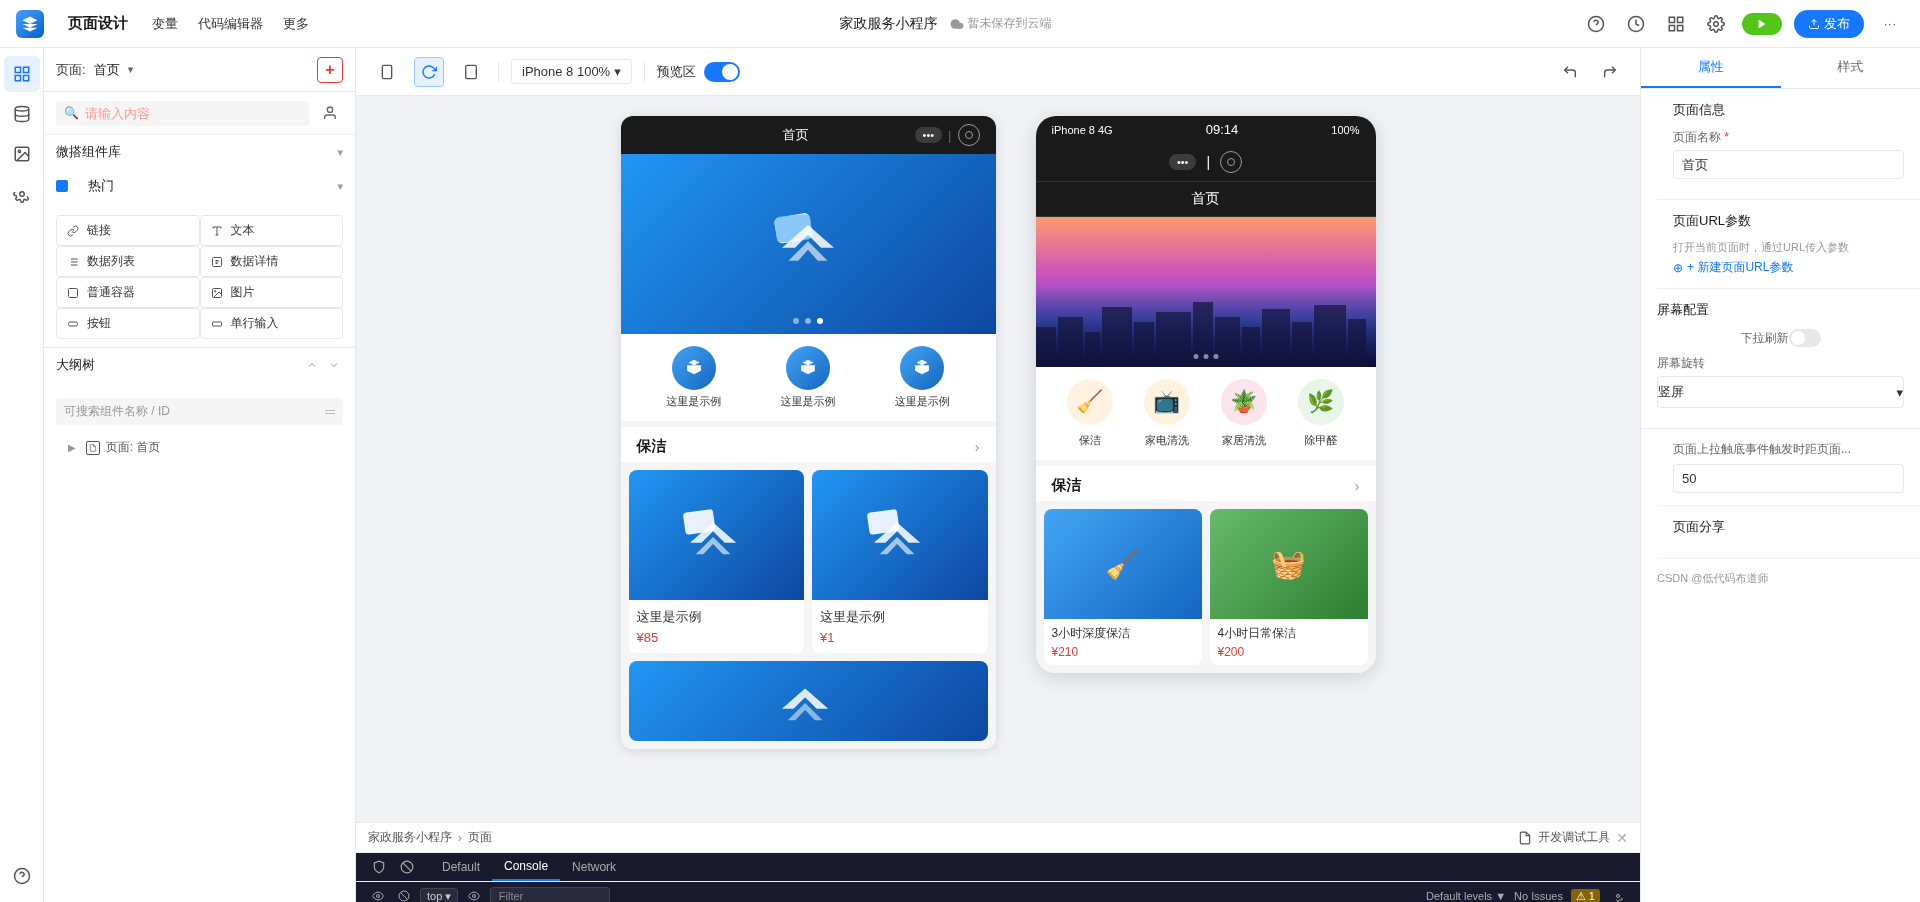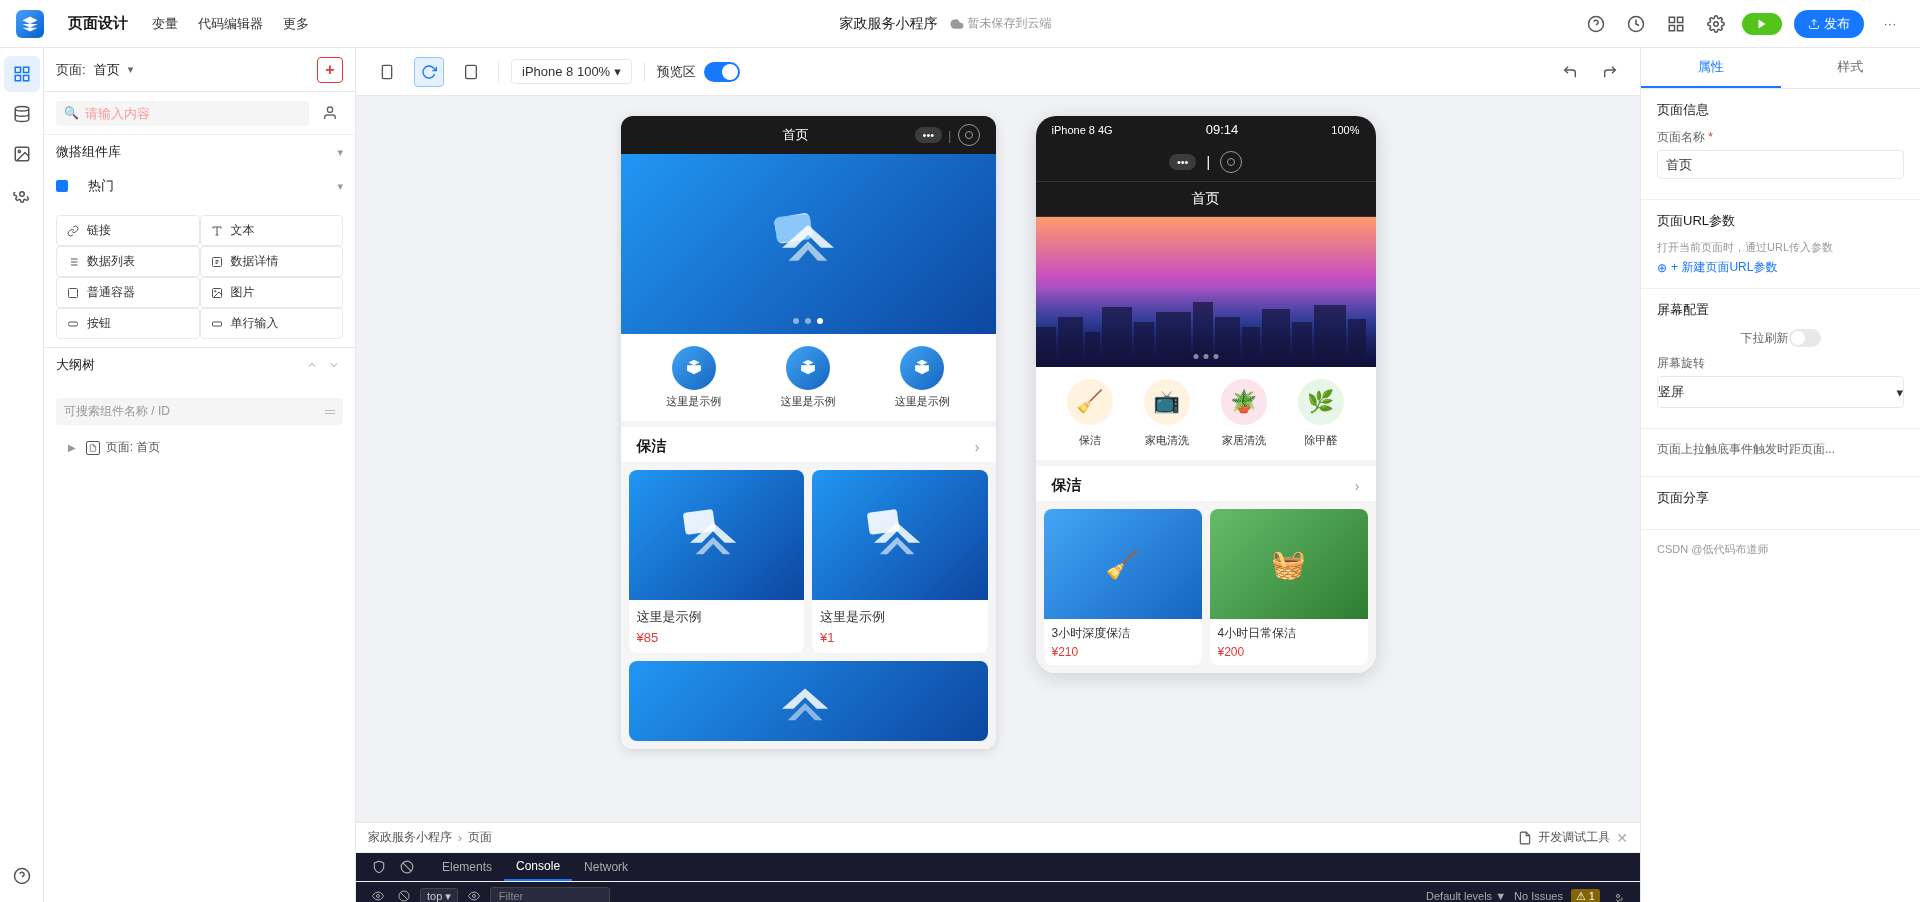--- a/index.html
+++ b/index.html
@@ -520,21 +520,21 @@
       flex: 1;
       padding: 10px;
       text-align: center;
       font-size: 13px;
       cursor: pointer;
       color: #666;
       border-bottom: 2px solid transparent;
     }
     .right-tab.active { color: #1677ff; border-bottom-color: #1677ff; }
 
-    .right-section { padding: 12px 16px; border-bottom: 1px solid #f0f0f0; }
+    .right-section { padding: 12px 16px; border-bottom: 1px solid #f0f0f0; margin-left: 16px; }
     .right-section-title { font-size: 13px; font-weight: 500; color: #1a1a1a; margin-bottom: 10px; }
     .field-row { margin-bottom: 8px; }
     .field-label { font-size: 12px; color: #666; margin-bottom: 4px; }
     .field-label-required::after { content: ' *'; color: #e53935; }
     .field-input {
       width: 100%;
       border: 1px solid #e8e8e8;
       border-radius: 4px;
       padding: 6px 8px;
       font-size: 13px;
@@ -1248,21 +1248,21 @@
               </svg>
           </div>
           <div class="dev-icon" style="color:#aaa;">
             <svg width="14" height="14" viewBox="0 0 24 24" fill="none" stroke="currentColor" stroke-width="2">
                 <circle cx="12" cy="12" r="10"></circle>
                 <line x1="4.93" y1="4.93" x2="19.07" y2="19.07"></line>
               </svg>
           </div>
         </div>
         <div class="dev-tab">
-          <span>Elements</span>
+          <span>Default</span>
         </div>
         <div class="dev-tab active">
           <span>Console</span>
         </div>
         <div class="dev-tab">
           <span>Network</span>
         </div>
       </div>
       <div class="dev-filter-row">
         <div class="dev-filter-left">
@@ -1338,20 +1338,21 @@
         <div class="field-label">屏幕旋转</div>
         <div class="select-field">
           <span>竖屏</span>
           <span>▾</span>
         </div>
       </div>
     </div>
 
     <div class="right-section">
       <div class="field-label" style="font-size:12px;color:#666;margin-bottom:6px;">页面上拉触底事件触发时距页面...</div>
+      <input class="field-input number-field" type="number" value="50" style="">
     </div>
 
     <div class="right-section">
       <div class="right-section-title">页面分享</div>
     </div>
 
     <div style="padding:12px 16px;font-size:11px;color:#999;">CSDN @低代码布道师</div>
   </div>
 </div>
 

